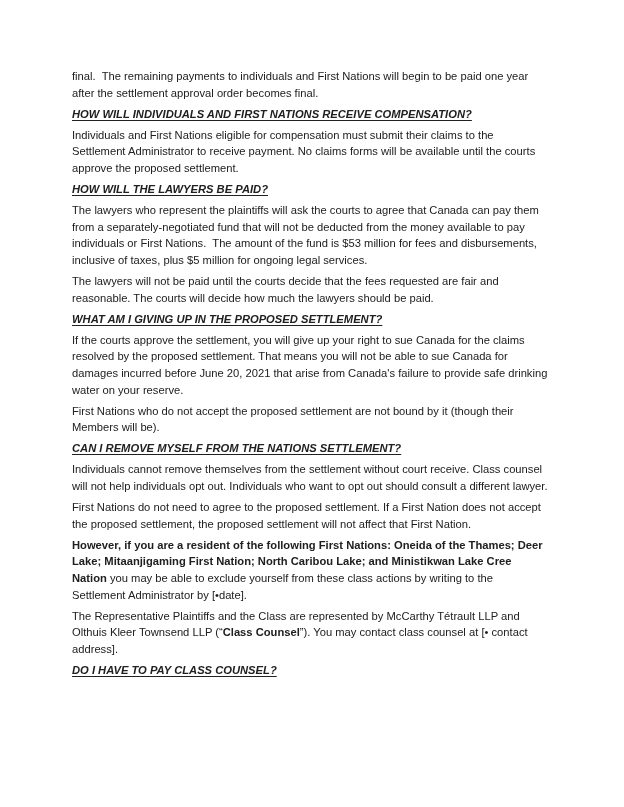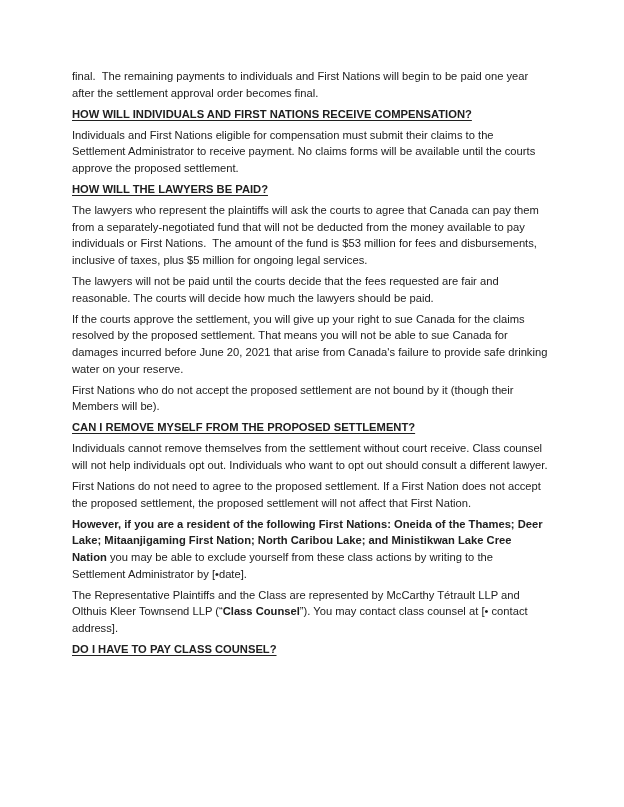--- a/index.html
+++ b/index.html
@@ -26,20 +26,21 @@
   }
   .qhead {
     margin: 0 0 4.5px 0;
     font-size: 11.2px;
     line-height: 16.6px;
     font-weight: 700;
     text-decoration: underline;
     text-decoration-thickness: 1px;
     text-underline-offset: 2px;
     white-space: pre-wrap;
+    font-style: italic;
   }
   .qhead.centered {
     text-decoration: none;
     text-align: center;
   }
   .b { font-weight: 700; }
 </style>
 </head>
 <body>
 
@@ -51,26 +52,27 @@
     <div class="qhead">HOW WILL INDIVIDUALS AND FIRST NATIONS RECEIVE COMPENSATION?</div>
 
     <p class="para">Individuals and First Nations eligible for compensation must submit their claims to the Settlement Administrator to receive payment. No claims forms will be available until the courts approve the proposed settlement.</p>
 
     <div class="qhead">HOW WILL THE LAWYERS BE PAID?</div>
 
     <p class="para">The lawyers who represent the plaintiffs will ask the courts to agree that Canada can pay them from a separately-negotiated fund that will not be deducted from the money available to pay individuals or First Nations.  The amount of the fund is $53 million for fees and disbursements, inclusive of taxes, plus $5 million for ongoing legal services.</p>
 
     <p class="para">The lawyers will not be paid until the courts decide that the fees requested are fair and reasonable. The courts will decide how much the lawyers should be paid.</p>
 
+    <div class="qhead">WHAT AM I GIVING UP IN THE PROPOSED SETTLEMENT?</div>
 
     <p class="para">If the courts approve the settlement, you will give up your right to sue Canada for the claims resolved by the proposed settlement. That means you will not be able to sue Canada for damages incurred before June 20, 2021 that arise from Canada's failure to provide safe drinking water on your reserve.</p>
 
     <p class="para">First Nations who do not accept the proposed settlement are not bound by it (though their Members will be).</p>
 
-    <div class="qhead">CAN I REMOVE MYSELF FROM THE PROPOSED SETTLEMENT?</div>
+    <div class="qhead">CAN I REMOVE MYSELF FROM THE NATIONS SETTLEMENT?</div>
 
     <p class="para">Individuals cannot remove themselves from the settlement without court receive. Class counsel will not help individuals opt out. Individuals who want to opt out should consult a different lawyer.</p>
 
     <p class="para">First Nations do not need to agree to the proposed settlement. If a First Nation does not accept the proposed settlement, the proposed settlement will not affect that First Nation.</p>
 
     <p class="para"><span class="b">However, if you are a resident of the following First Nations: Oneida of the Thames; Deer Lake; Mitaanjigaming First Nation; North Caribou Lake; and Ministikwan Lake Cree Nation</span><span> you may be able to exclude yourself from these class actions by writing to the Settlement Administrator by [•date].</span></p>
 
 
 
     <p class="para"><span>The Representative Plaintiffs and the Class are represented by McCarthy Tétrault LLP and Olthuis Kleer Townsend LLP (“</span><span class="b">Class Counsel</span><span>”). You may contact class counsel at [• contact address].</span></p>

